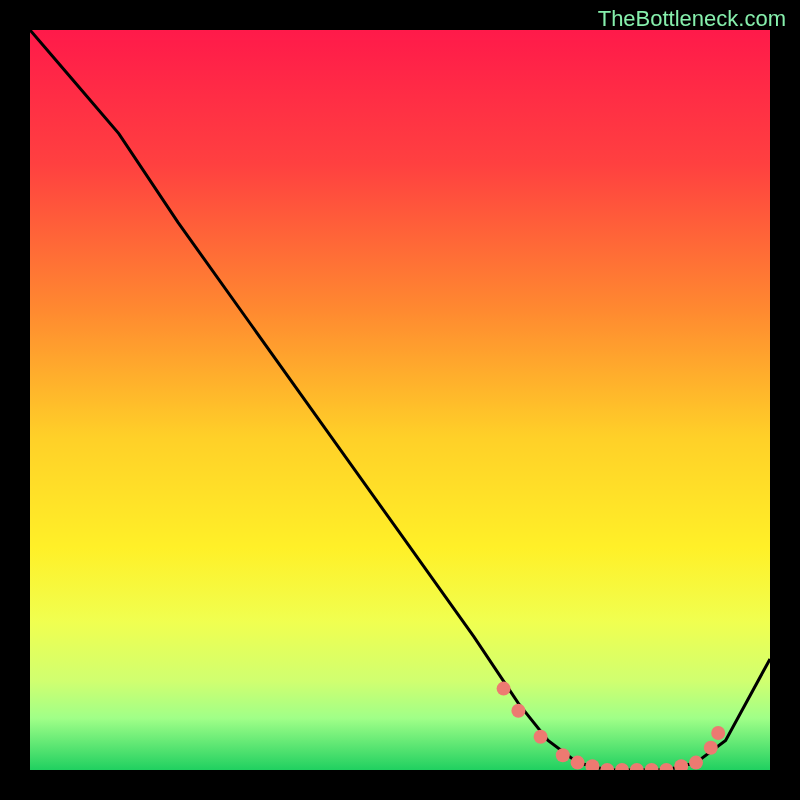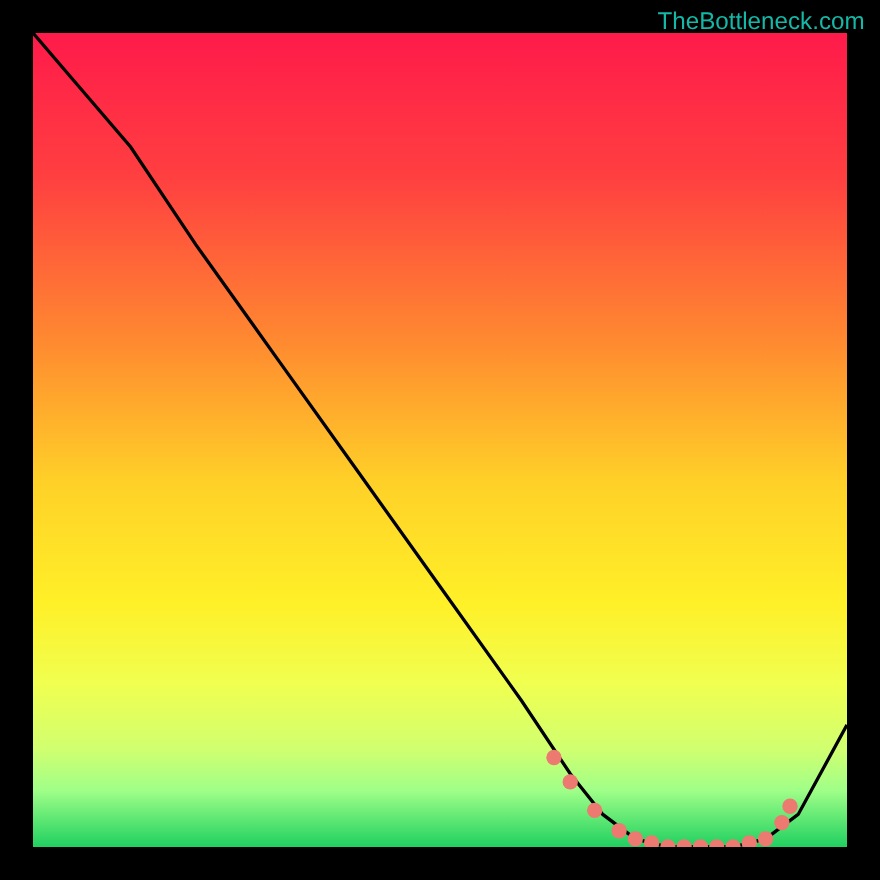--- a/index.html
+++ b/index.html
@@ -7,21 +7,21 @@
     width: 800px;
     height: 800px;
     background: #000;
     position: relative;
     font-family: Arial, sans-serif;
   }
   .watermark {
     position: absolute;
     top: 6px;
     right: 14px;
-    color: #14b8a6;
+    color: #86efac;
     font-size: 22px;
     font-weight: 500;
     z-index: 10;
   }
   .plot-area {
     position: absolute;
     left: 30px;
     top: 30px;
     width: 740px;
     height: 740px;

